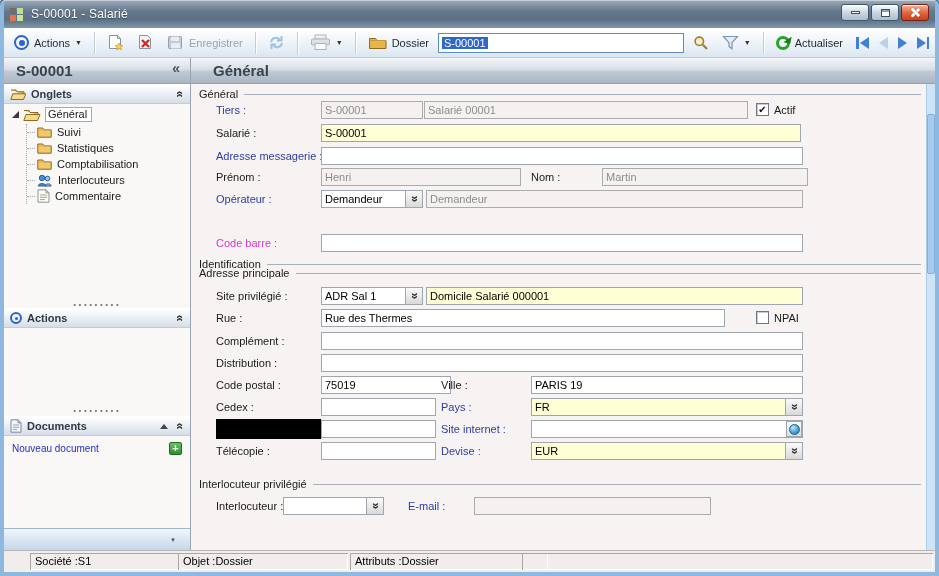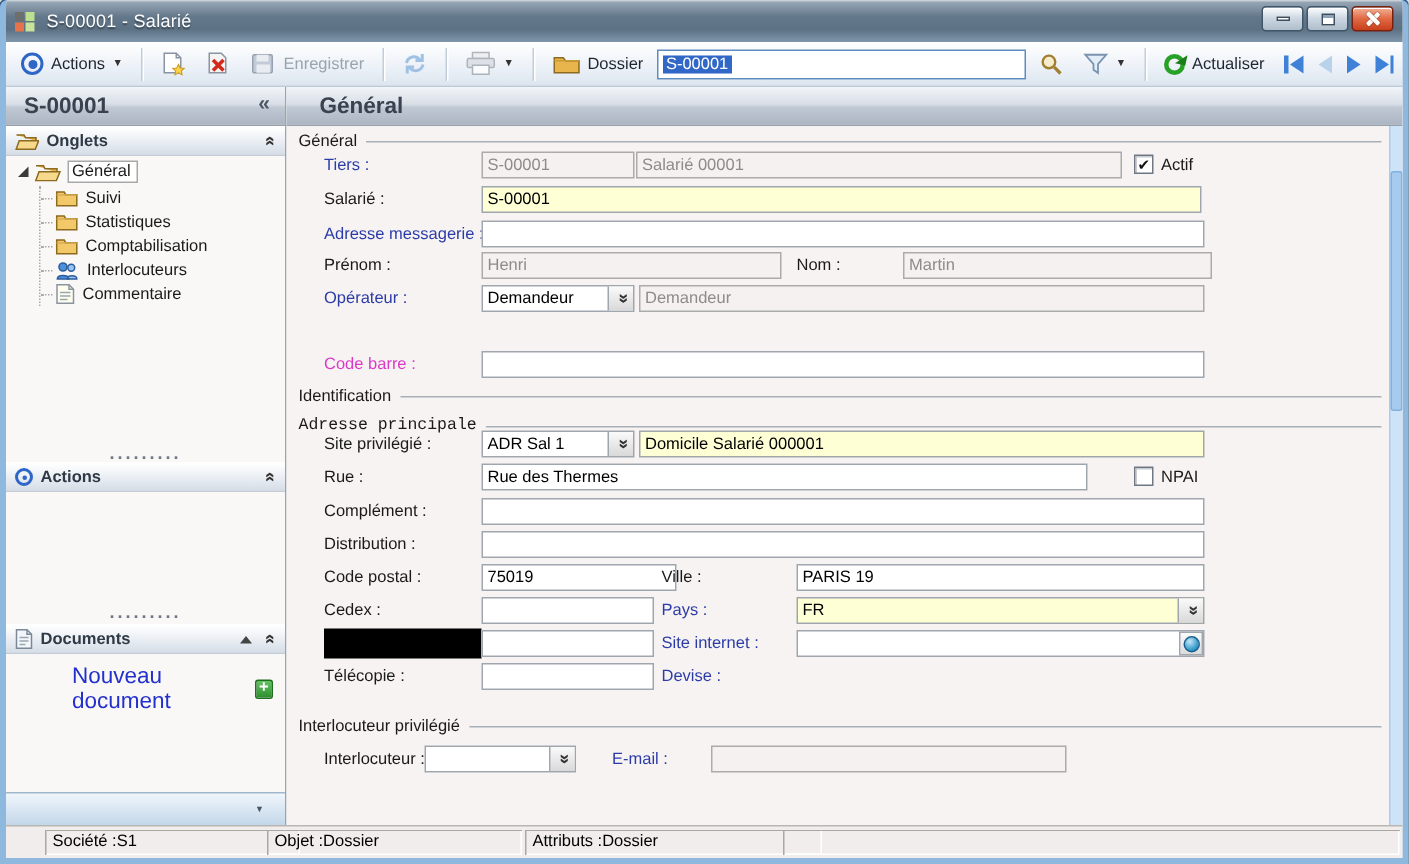--- a/index.html
+++ b/index.html
@@ -93,21 +93,21 @@
   .tri-up-sm { width:0; height:0; border-style:solid; border-width:0 4px 5px 4px; border-color:transparent transparent #444 transparent; margin-right:4px; }
 
   .tree { position:absolute; left:0; right:0; top:46px; font-size:11px; color:#1A1A1A; }
   .tree-root { display:flex; align-items:center; gap:4px; padding:3px 0 2px 8px; }
   .expander { width:0; height:0; border-style:solid; border-width:0 0 7px 7px; border-color:transparent transparent #3A3A3A transparent; }
   .node-sel { background:#FFF; border:1px solid #A8A8A8; padding:0 4px 1px 2px; }
   .tree-kids { margin-left:22px; border-left:1px dotted #ABABAB; }
   .tree-item { display:flex; align-items:center; gap:5px; height:16px; position:relative; padding-left:10px; }
   .tree-item::before { content:""; position:absolute; left:0; top:8px; width:8px; border-top:1px dotted #ABABAB; }
   .splitter { position:absolute; left:0; right:0; text-align:center; font-size:12px; font-weight:bold; letter-spacing:2px; color:#6E7884; line-height:8px; }
-  .link { color:#2230CC; font-size:15px;margin-left:36px; }
+  .link { color:#2230CC; font-size:10px; }
   .plusbtn { width:13px; height:13px; border:1px solid #1E6E1E; border-radius:2px;
     background:linear-gradient(180deg,#66C266,#2E8F2E); color:#FFF; font-weight:bold;
     display:flex; align-items:center; justify-content:center; font-size:11px; line-height:1; }
   .plusbtn::before { content:"+"; margin-top:-1px; }
   .sb-bottom {
     position:absolute; left:0; right:0; bottom:0; height:22px;
     background:linear-gradient(180deg,#F0F6FB,#C3D7EA); border-top:1px solid #9FB6CC;
     display:flex; align-items:center; justify-content:flex-end; padding-right:14px;
   }
 
@@ -438,21 +438,21 @@
         </span>
     </div>
     <input class="fld ro" style="top: 132px; left: 235px; width: 377px;" readonly="" value="Demandeur">
 
     <div class="legend" style="top:164px;margin-top:36px;">
       <span>Identification</span>
     </div>
     <span class="lbl lbl-mag" style="top:179px; left:25px;">Code barre :</span>
     <input class="fld" style="top: 176px; left: 130px; width: 482px;">
 
-    <div class="legend" style="top:220px;font-family:Liberation Mono, monospace;">
+    <div class="legend" style="top:209px;">
       <span>Adresse principale</span>
     </div>
 
     <span class="lbl" style="top:232px; left:25px;">Site privilégié :</span>
     <div class="combo" style="top:229px; left:130px; width:102px;">
       <span class="combo-val">ADR Sal 1</span>
       <span class="combo-btn">
           <span class="dchev-down">«</span>
         </span>
     </div>
@@ -488,20 +488,26 @@
     <input class="fld" style="top: 362px; left: 130px; width: 115px;">
     <span class="lbl lbl-blue" style="top:365px; left:250px;">Site internet :</span>
     <input class="fld" style="top: 362px; left: 340px; width: 272px;">
     <span class="globe-btn" style="top:363px; left:595px;">
         <span class="globe"></span>
       </span>
 
     <span class="lbl" style="top:387px; left:25px;">Télécopie  :</span>
     <input class="fld" style="top: 384px; left: 130px; width: 115px;">
     <span class="lbl lbl-blue" style="top:387px; left:250px;">Devise :</span>
+    <div class="combo req" style="top:384px; left:340px; width:272px;">
+      <span class="combo-val">EUR</span>
+      <span class="combo-btn">
+          <span class="dchev-down">«</span>
+        </span>
+    </div>
 
     <div class="legend" style="top:420px;">
       <span>Interlocuteur privilégié</span>
     </div>
     <span class="lbl" style="top:442px; left:25px;">Interlocuteur :</span>
     <div class="combo" style="top:439px; left:92px; width:101px;">
       <span class="combo-val"></span>
       <span class="combo-btn">
           <span class="dchev-down">«</span>
         </span>

